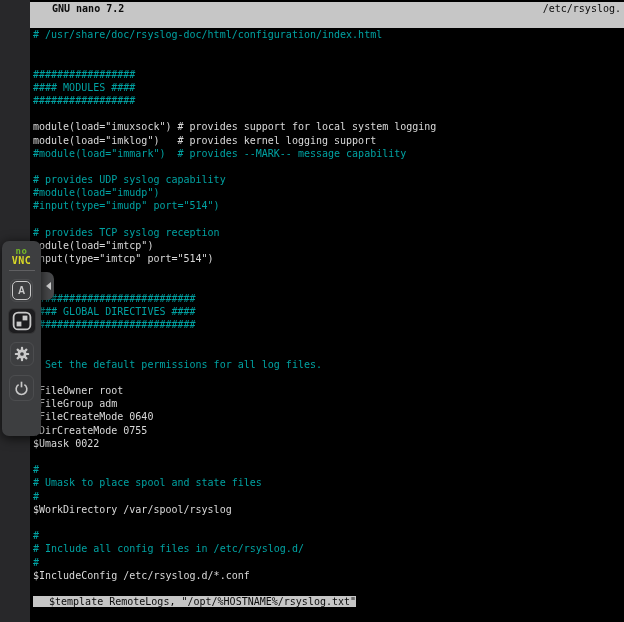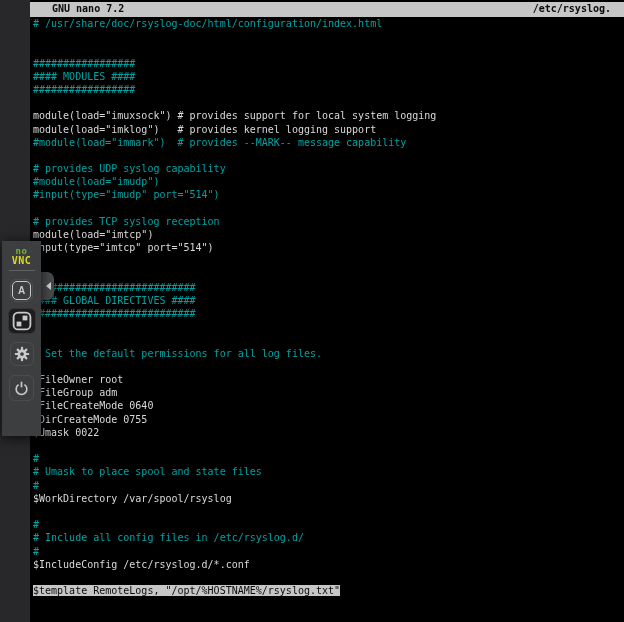--- a/index.html
+++ b/index.html
@@ -7,37 +7,37 @@
     width:624px;height:622px;overflow:hidden;position:relative;
     background:var(--desktop_bg,#28282a);
     font-family:"DejaVu Sans Mono",monospace;
   }
   
   .terminal{
     position:absolute;left:30px;top:0;width:594px;height:622px;
     background:var(--terminal_bg,#000);z-index:1;
   }
   .titlebar{
-    margin-top:2px;height:15px;line-height:13px;
+    margin-top:2px;height:26px;line-height:13px;
     background:var(--reverse_bg,#c6c6c6);color:var(--reverse_fg,#0b0b0b);
     font-size:10px;display:flex;justify-content:space-between;
     padding-left:22px;white-space:pre;
   }
   .titlebar .tl{font-weight:bold;}
-  .titlebar .tr{padding-right:13px;font-weight:bold;}
+  .titlebar .tr{padding-right:3px;}
   .content{padding-left:3px;}
   .tline{height:13.2px;line-height:13.2px;font-size:10px;}
   .txt{white-space:pre;}
   .c .txt{color:var(--comment,#00a2a2);}
   .w .txt{color:var(--text,#d9d9d9);}
-  .s .txt{background:var(--reverse_bg,#c6c6c6);color:var(--reverse_fg,#0b0b0b);}
+  .s .txt{background:var(--reverse_bg,#c6c6c6);color:var(--reverse_fg,#0b0b0b);padding-left:16px;}
   
   .vnc-panel{
     position:absolute;left:2px;top:241px;width:39px;height:195px;
-    background:var(--panel_bg,#3d3e40);border-radius:0;z-index:5;
+    background:var(--panel_bg,#3d3e40);border-radius:7px;z-index:5;
     display:flex;flex-direction:column;align-items:center;
     box-shadow:0 2px 12px rgba(0,0,0,.75);
   }
   .logo{margin-top:6px;text-align:center;font-weight:bold;font-size:9px;line-height:9px;letter-spacing:0.5px;}
   .logo .no{display:block;color:var(--logo_green,#73b729);}
   .logo .vnc{display:block;color:var(--logo_yellow,#d8d826);font-size:10px;}
   .divider{width:26px;height:1px;background:rgba(255,255,255,.18);margin-top:5px;}
   .pbtn{
     display:grid;place-items:center;cursor:pointer;
     border:1px solid rgba(255,255,255,.08);border-radius:6px;

